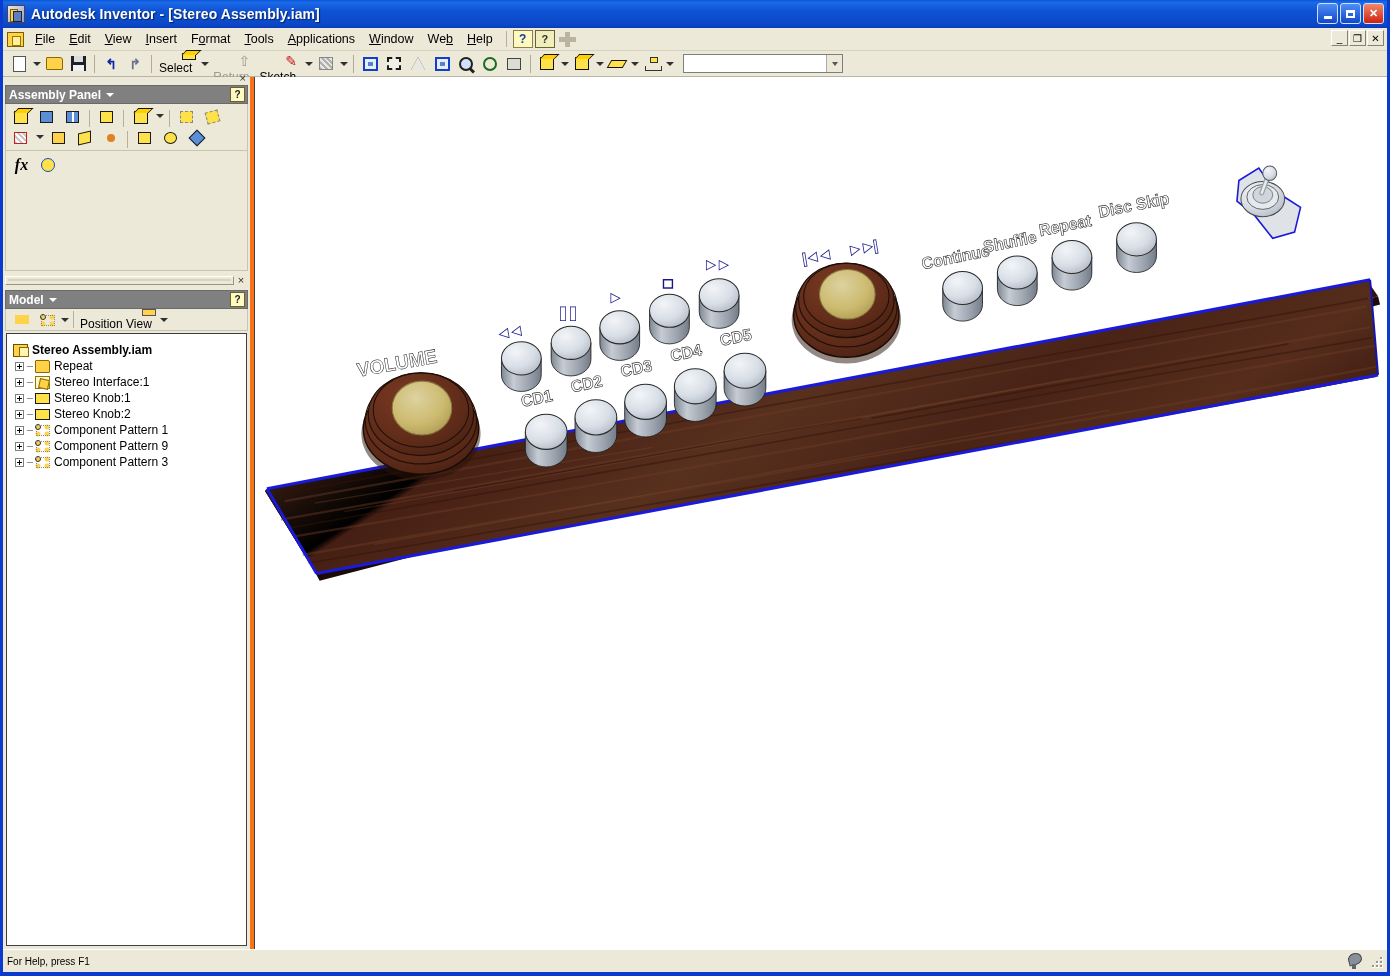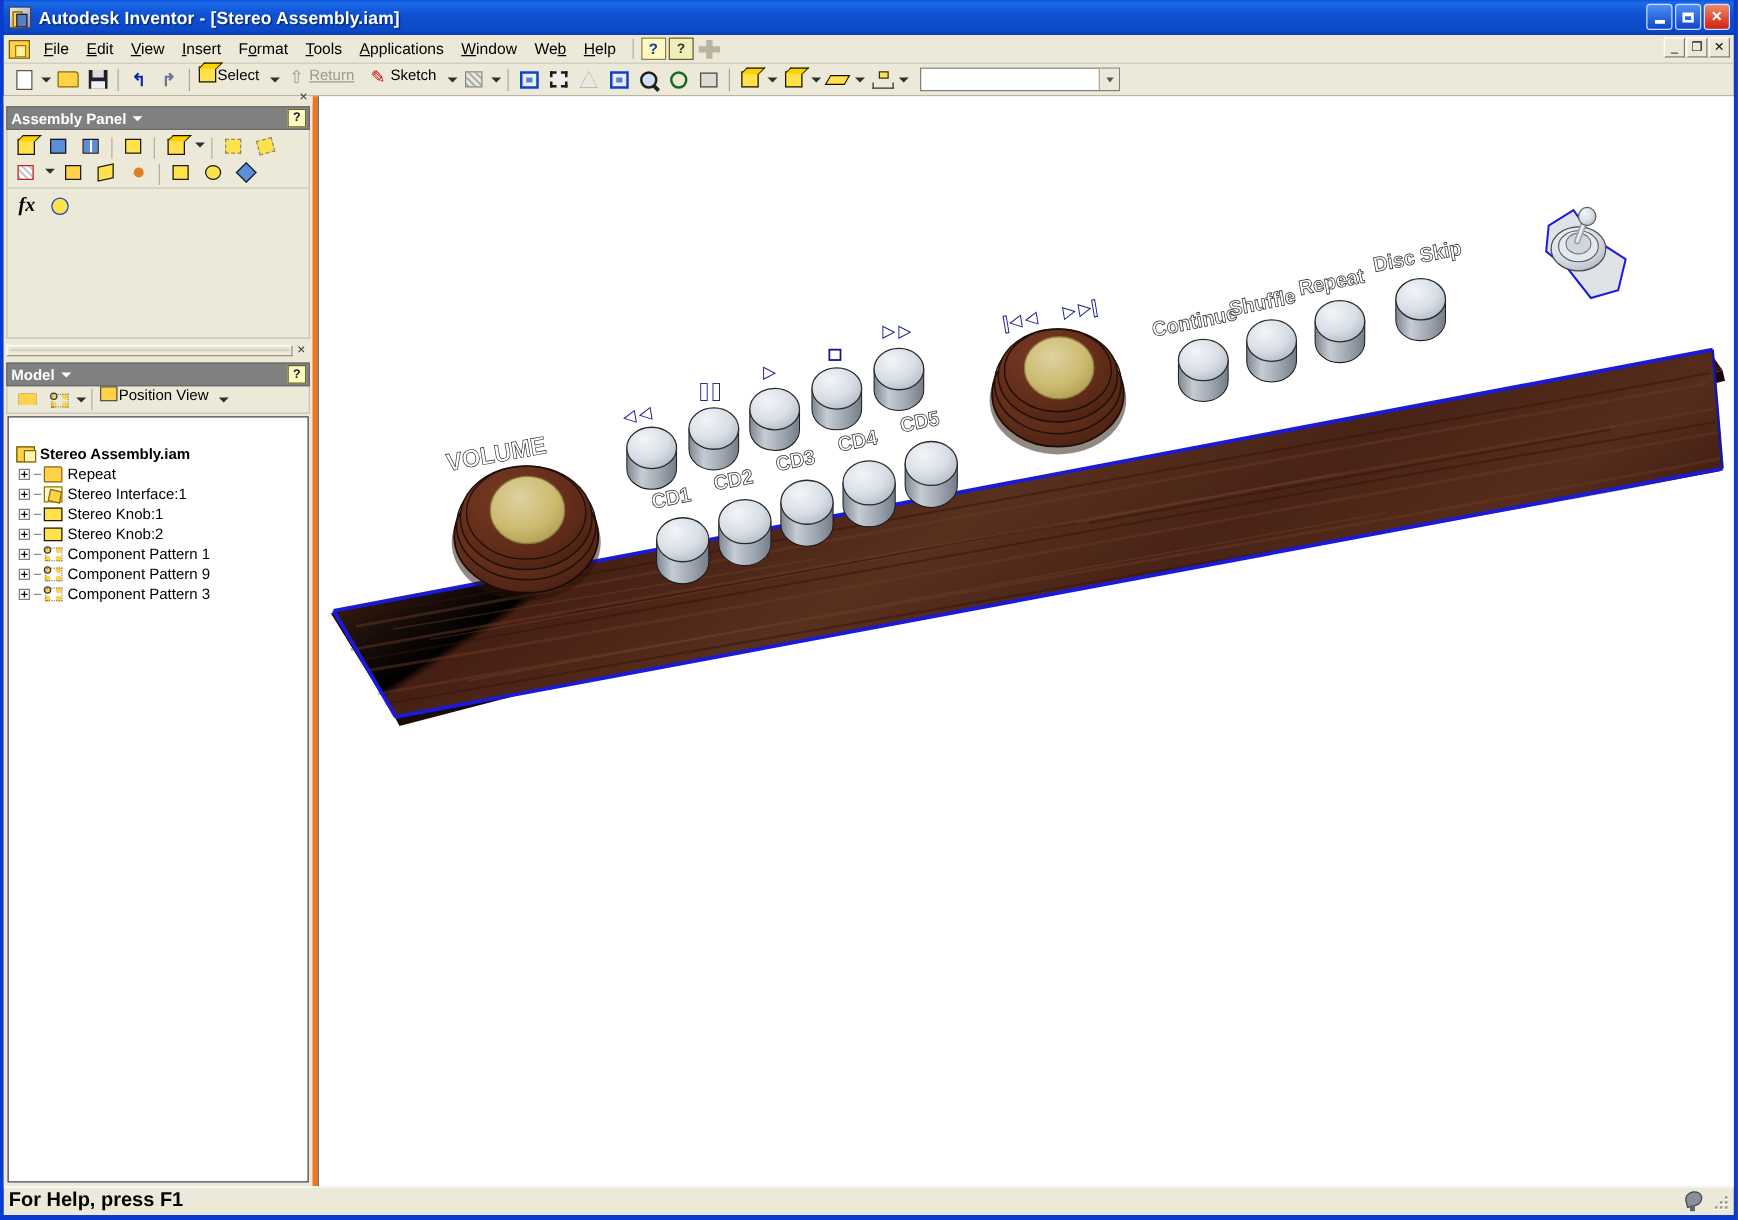--- a/index.html
+++ b/index.html
@@ -105,21 +105,21 @@
   }
   .tb { width: 24px; height: 22px; position: relative; cursor: pointer;
         display:flex; align-items:center; justify-content:center; }
   .tsep { width: 1px; height: 18px; background: #b0aa98; margin: 0 4px; }
   .tarrow { width: 11px; height: 22px; display:flex;align-items:center;justify-content:center;
             cursor:pointer; }
   .tarrow:after { content:""; border-left:4px solid transparent; border-right:4px solid transparent;
             border-top:4px solid #303030; }
   .tlabel { font-size:12px; color:#000; padding-right:4px; }
   .tlabel.dim { color:#9a9a92;text-decoration:underline; }
-  .tbtn-txt { display:flex; align-items:flex-start; height:22px; padding:0 3px; cursor:pointer; gap:1px;}
+  .tbtn-txt { display:flex; align-items:flex-end; height:22px; padding:0 3px; cursor:pointer; gap:1px;flex-direction:column;}
   .tb-combo {
     width: 160px; height: 19px; margin-left:8px;
     background:#fff; border:1px solid #7f7f7f;
     display:flex; align-items:center; justify-content:flex-end;
   }
   .tb-combo .cb-arrow {
     width:16px;height:17px;background:#ece9d8;border-left:1px solid #aaa;
     display:flex;align-items:center;justify-content:center;
   }
   .tb-combo .cb-arrow:after{content:"";border-left:3.5px solid transparent;border-right:3.5px solid transparent;
@@ -189,21 +189,21 @@
      border-right-color:#9a9588; border-bottom-color:#9a9588; }
   .splitter .bar:after { content:""; display:block; height:2px; margin:2px 2px; background:#d8d4c4;}
   .splitter .x { width:14px; text-align:center; font-size:11px; color:#303030; cursor:pointer; }
 
   .modelhead-tools {
     height:22px; background:#ece9d8; display:flex; align-items:center;
     margin:0 2px; border:1px solid #c8c4b4; border-top:0; padding-left:3px;
   }
   .tree-box {
     flex:1 1 auto; margin:2px 3px 3px 3px; background:#fff;
-    border:1px solid #404040; overflow:hidden; padding:21px 2px;
+    border:1px solid #404040; overflow:hidden; padding:8px 2px;
     min-height:0;
   }
   .tnode { display:flex; align-items:center; height:16px; font-size:12px; color:#000; white-space:nowrap; }
   .tnode.root { font-weight:bold; padding-left:4px; }
   .texp {
     width:9px;height:9px;border:1px solid #808080;background:#fff;
     margin-right:3px; margin-left:6px; position:relative; flex:0 0 9px; cursor:pointer;
   }
   .texp:before{content:"";position:absolute;left:1px;top:3px;width:5px;height:1px;background:#000;}
   .texp:after {content:"";position:absolute;left:3px;top:1px;width:1px;height:5px;background:#000;}
@@ -229,21 +229,21 @@
   }
   .stereo-wrap {
     position:absolute; left:0; top:0; width:100%; height:100%;
   }
 
   
   .statusbar {
     height:23px; flex:0 0 23px; background:#ece9d8;
     display:flex; align-items:center;
     border-top:1px solid #fff;
-    font-size:16px; color:#000; padding-left:4px; position:relative;font-weight:bold;
+    font-size:10px; color:#000; padding-left:4px; position:relative;
   }
   .status-right { position:absolute; right:4px; top:2px; display:flex; align-items:center; gap:6px; }
   .sat { width:18px;height:17px;position:relative; }
   .sat:before{content:"";position:absolute;left:3px;top:1px;width:12px;height:10px;border-radius:50% 50% 50% 0;
      background:#8a8f9a;border:1px solid #40454f;transform:rotate(-15deg);}
   .sat:after{content:"";position:absolute;left:7px;bottom:0;width:4px;height:5px;background:#60656f;}
   .grip { width:14px;height:14px;position:relative; cursor:nwse-resize; }
   .grip i { position:absolute; width:3px;height:3px; background:#9a9588; border-right:1px solid #fff; border-bottom:1px solid #fff;}
 
   

